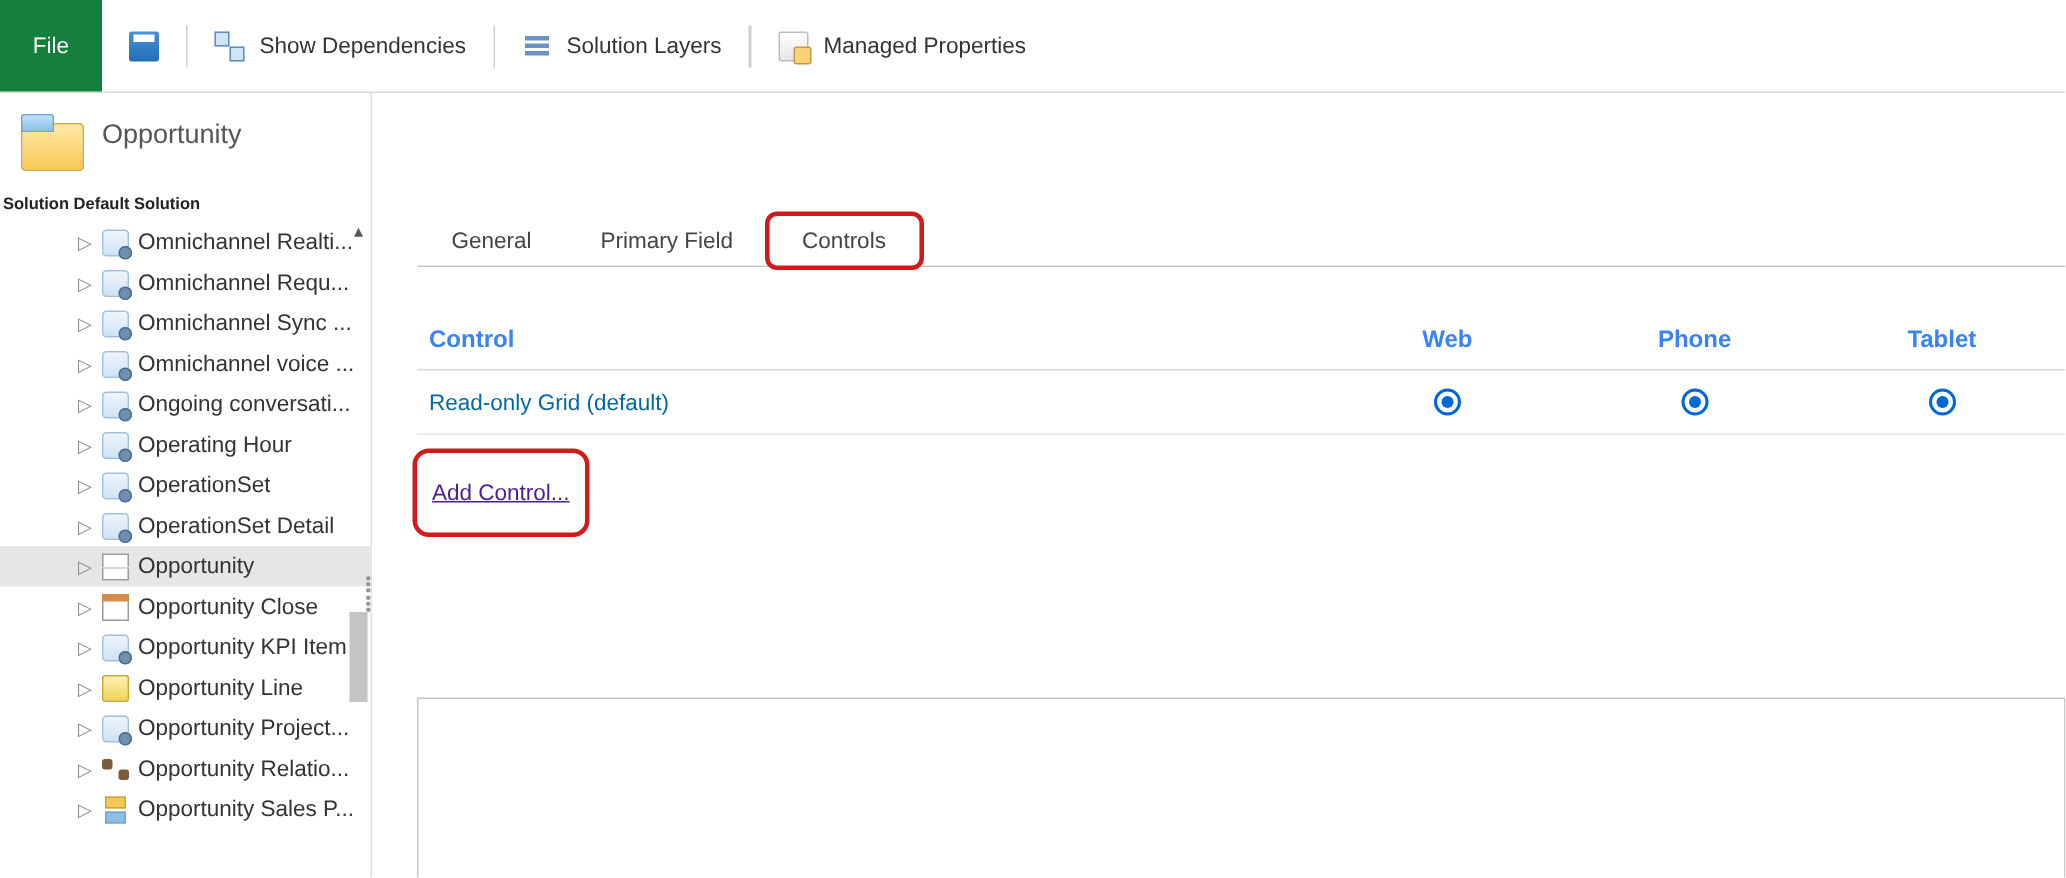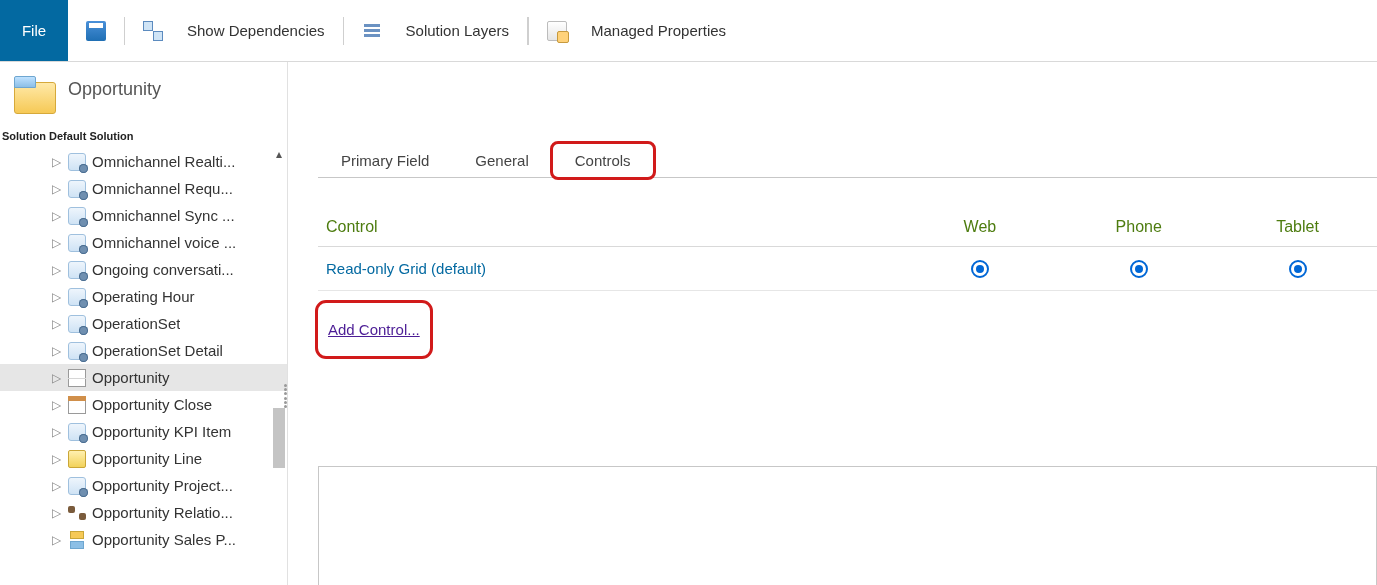--- a/index.html
+++ b/index.html
@@ -16,34 +16,34 @@
 
   
   .toolbar {
     height: 62px;
     border-bottom: 1px solid #d9d9d9;
     display: flex;
     align-items: center;
     padding-right: 20px;
   }
   .toolbar-file {
-    background: #0369a1;
+    background: #15803d;
     color: #fff;
     height: 100%;
     width: 68px;
     display: flex;
     align-items: center;
     justify-content: center;
     font-size: 15px;
     cursor: pointer;
   }
   .toolbar-group {
     display: flex;
     align-items: center;
-    gap: 24px;
+    gap: 10px;
     padding: 0 18px;
     height: 34px;
   }
   .toolbar-sep {
     width: 1px;
     height: 28px;
     background: #cfcfcf;
   }
   .toolbar-label { color: #333; font-size: 15px; cursor: pointer; }
 
@@ -87,21 +87,21 @@
   .icon-props::after {
     content:"";position:absolute;right:-2px;bottom:-2px;width:10px;height:10px;background:#ffd27a;border:1px solid #c79a3e;border-radius:2px;
   }
 
   
   .body {
     display: flex;
     height: calc(585px - 62px);
   }
   .left {
-    width: 288px;
+    width: 248px;
     border-right: 1px solid #e1e1e1;
     position: relative;
   }
   .left-header {
     display: flex;
     align-items: flex-start;
     padding: 14px 10px 10px 14px;
     gap: 12px;
   }
   .folder-icon {
@@ -213,23 +213,23 @@
     outline-offset: -1px;
   }
 
   .grid-wrap { margin-top: 30px; padding-right: 0; }
   table.controls {
     width: 100%;
     border-collapse: collapse;
   }
   table.controls th {
     text-align: left;
-    font-weight: 400;
+    font-weight: 700;
     font-size: 16px;
-    color: #4d7c0f;
+    color: #3b82f6;
     padding: 10px 8px;
     border-bottom: 1px solid #d9d9d9;
   }
   table.controls th.center, table.controls td.center { text-align:center; }
   table.controls td {
     padding: 12px 8px;
     font-size: 15px;
     color: #0369a1;
     border-bottom: 1px solid #e6e6e6;
   }
@@ -377,22 +377,22 @@
         <span></span>
         <span></span>
         <span></span>
         <span></span>
         <span></span>
     </div>
   </div>
 
   <div class="right">
     <div class="tabs" id="tabs">
+        <div class="tab">General</div>
         <div class="tab">Primary Field</div>
-        <div class="tab">General</div>
         <div class="tab active highlight">Controls</div>
       </div>
 
     <div class="grid-wrap">
       <table class="controls">
         <thead>
           <tr>
             <th style="width:55%;">Control</th>
             <th class="center" style="width:15%;">Web</th>
             <th class="center" style="width:15%;">Phone</th>

